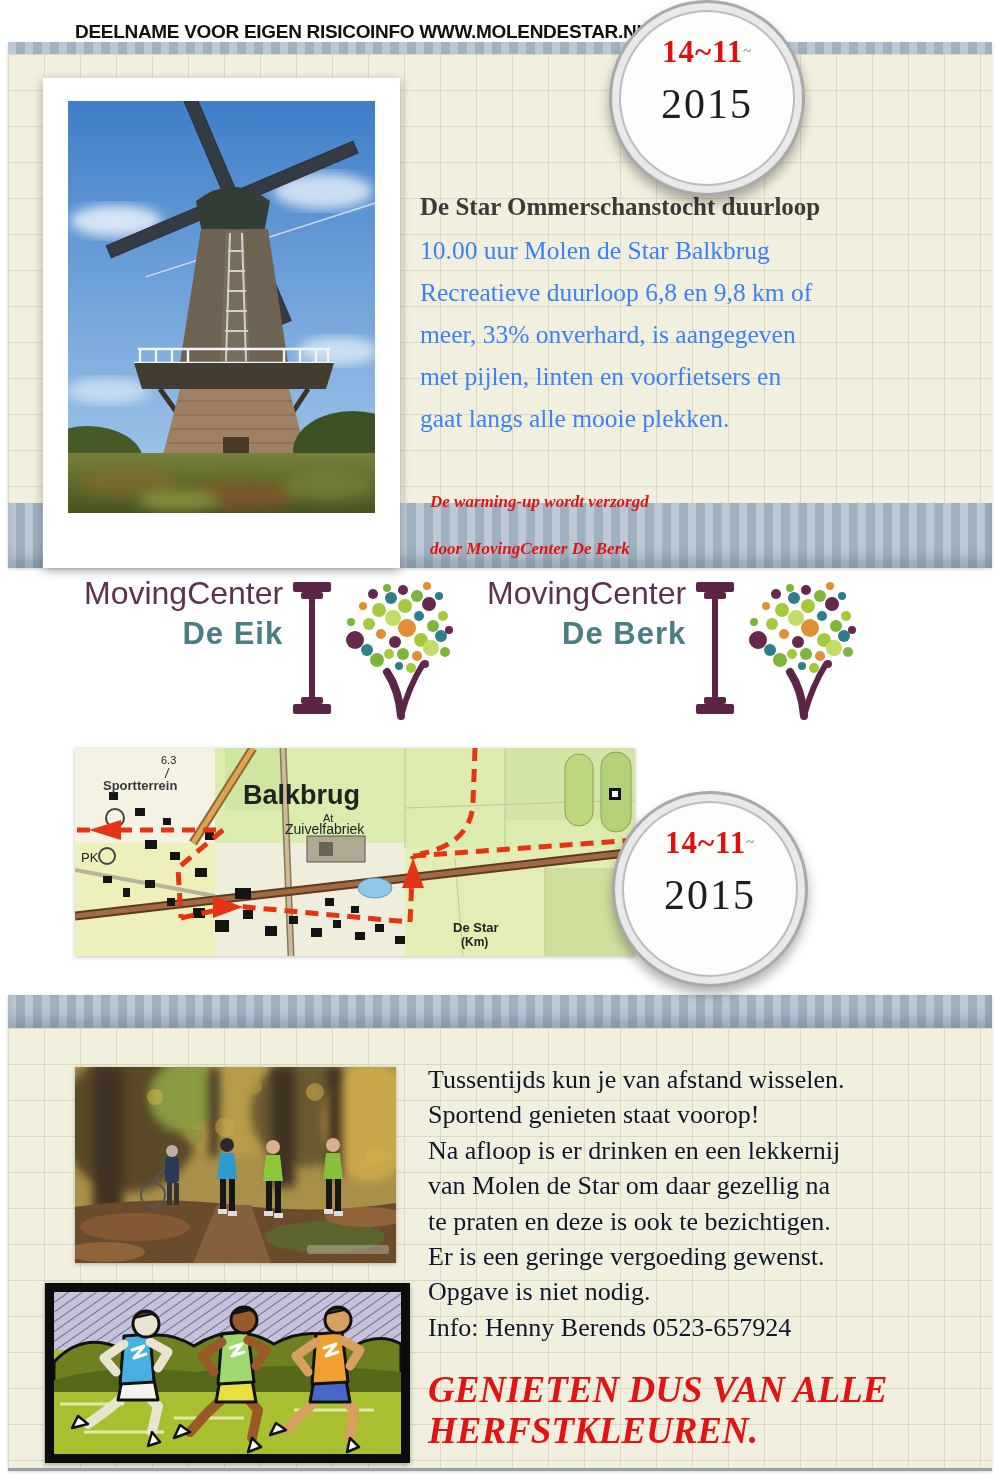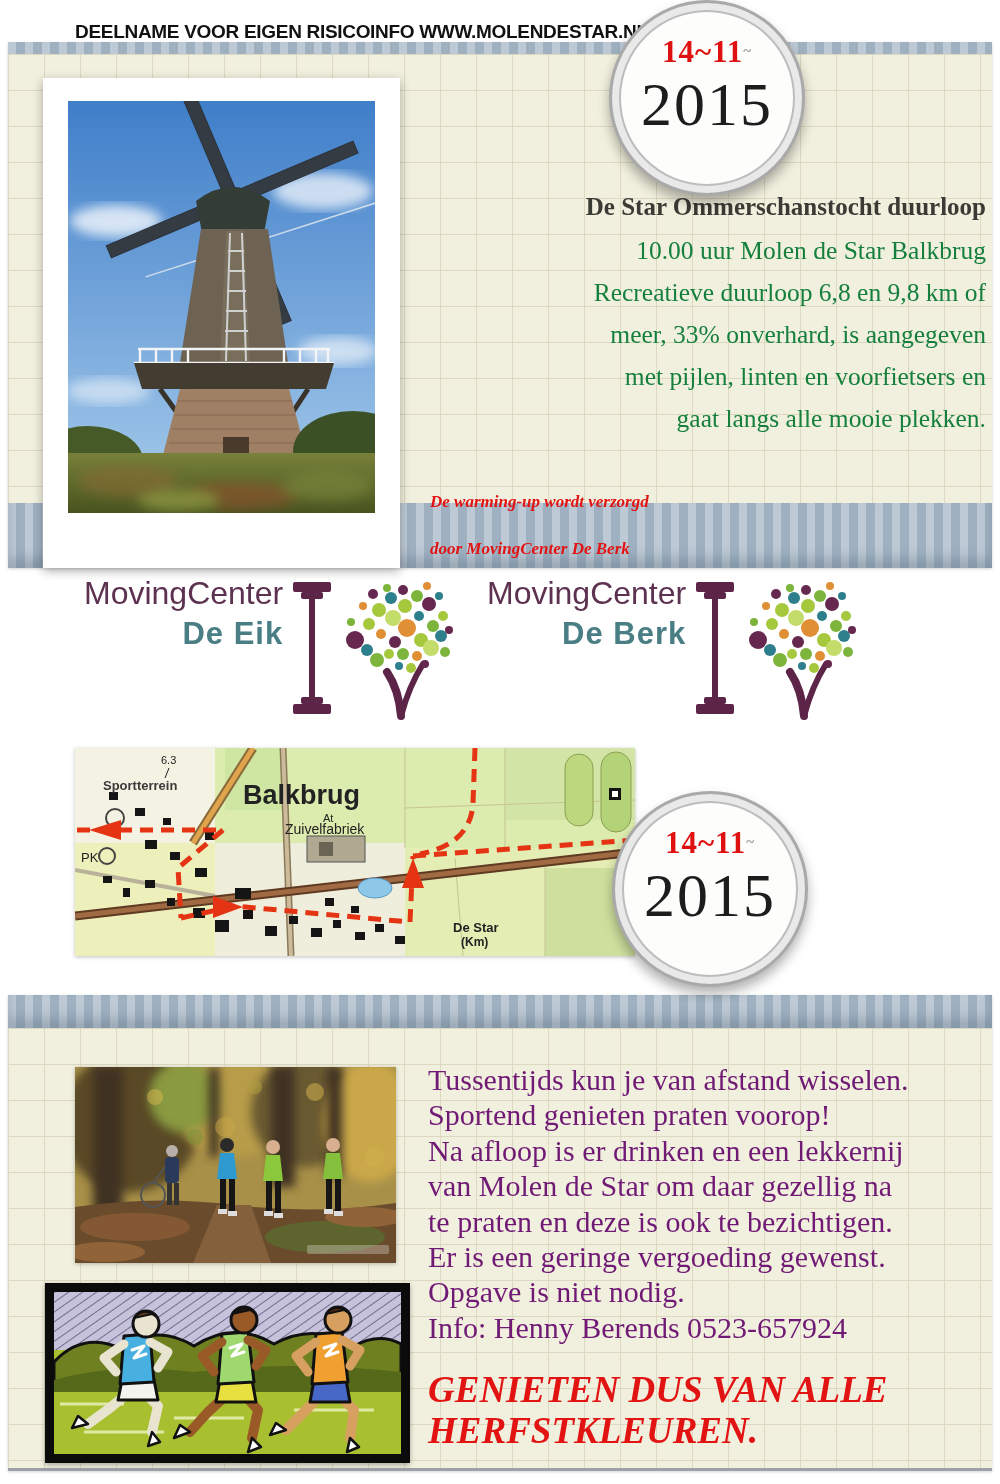--- a/index.html
+++ b/index.html
@@ -35,26 +35,26 @@
 
   
   .badge{position:absolute;width:190px;height:190px;border-radius:50%;background:#fdfdfc;
          border:3px solid #a9a9a9;
          box-shadow:inset 0 0 0 7px #e9e9e9, inset 0 0 0 9px #bdbdbd, 0 7px 12px rgba(0,0,0,.30);
          text-align:center;z-index:6;}
   #badge1{left:609px;top:0px;}
   #badge2{left:612px;top:791px;}
   .badge .date{margin-top:31px;font-weight:bold;font-size:31px;color:#df1010;letter-spacing:1px;font-family:Liberation Serif, serif;}
   .badge .date .tildesm{font-size:15px;color:#9a9a9a;font-weight:bold;vertical-align:6px;}
-  .badge .year{font-size:62px;color:#1d1d1d;line-height:60px;margin-top:4px;letter-spacing:2px;}
-
-  
-  #s1-text{position:absolute;left:420px;top:193px;width:566px;text-align:right;z-index:2;}
+  .badge .year{font-size:42px;color:#1d1d1d;line-height:60px;margin-top:4px;letter-spacing:2px;}
+
+  
+  #s1-text{position:absolute;left:420px;top:193px;width:566px;text-align:left;z-index:2;}
   #s1-title{font-weight:bold;font-size:25px;color:#3b3a35;margin-bottom:9px;}
-  .s1-line{font-size:25.5px;color:#15803d;line-height:42px;}
+  .s1-line{font-size:25.5px;color:#3b82f6;line-height:42px;}
   #warmup{position:absolute;left:430px;top:478px;width:540px;z-index:2;
           font-weight:bold;font-style:italic;font-size:17px;color:#e21313;line-height:47px;}
 
   
   .logo{position:absolute;top:576px;height:145px;display:flex;align-items:flex-start;z-index:2;}
   #logo1{left:84px;}
   #logo2{left:487px;}
   .logo-words{text-align:right;font-family:"Liberation Sans",sans-serif;margin-right:6px;}
   .logo-brand{font-size:32px;color:#5d3150;letter-spacing:0px;line-height:34px;}
   .logo-name{font-size:31px;font-weight:bold;color:#497e84;line-height:47px;letter-spacing:1px;}
@@ -62,21 +62,21 @@
   
   #map{position:absolute;left:75px;top:748px;width:560px;height:208px;z-index:2;
        box-shadow:0 1px 4px rgba(0,0,0,.25);}
 
   
   #forest{position:absolute;left:75px;top:1067px;width:321px;height:196px;z-index:3;
           box-shadow:0 1px 4px rgba(0,0,0,.25);}
 
   
   #s2-text{position:absolute;left:428px;top:1062px;width:565px;z-index:2;}
-  .s2-line{font-size:30px;color:#701a75;line-height:35.4px;}
+  .s2-line{font-size:26px;color:#0f172a;line-height:35.4px;}
   #closing{position:absolute;left:428px;top:1369px;width:540px;z-index:2;
            font-weight:bold;font-style:italic;font-size:37px;color:#e21313;line-height:41px;}
 
   
   #cartoon{position:absolute;left:45px;top:1283px;width:365px;height:180px;z-index:3;
            border:9px solid #0b0b0b;box-sizing:border-box;background:#a8c030;
            box-shadow:0 2px 5px rgba(0,0,0,.3);}
 </style>
 </head>
 <body>
@@ -454,21 +454,21 @@
           <rect x="249" y="142" width="9" height="5" fill="#ddd"></rect>
             <rect x="259" y="144" width="9" height="5" fill="#ddd"></rect>
         </g>
       </g>
       <rect x="232" y="178" width="82" height="9" rx="2" fill="#fff" opacity=".28"></rect>
     </svg>
   </div>
 
   <div id="s2-text">
     <div class="s2-line">Tussentijds kun je van afstand wisselen.</div>
-    <div class="s2-line">Sportend genieten praten voorop!</div>
+    <div class="s2-line">Sportend genieten staat voorop!</div>
     <div class="s2-line">Na afloop is er drinken en een lekkernij</div>
     <div class="s2-line">van Molen de Star om daar gezellig na</div>
     <div class="s2-line">te praten en deze is ook te bezichtigen.</div>
     <div class="s2-line">Er is een geringe vergoeding gewenst.</div>
     <div class="s2-line">Opgave is niet nodig.</div>
     <div class="s2-line">Info: Henny Berends 0523-657924</div>
   </div>
 
   <div id="closing">
     <div>GENIETEN DUS VAN ALLE</div>

